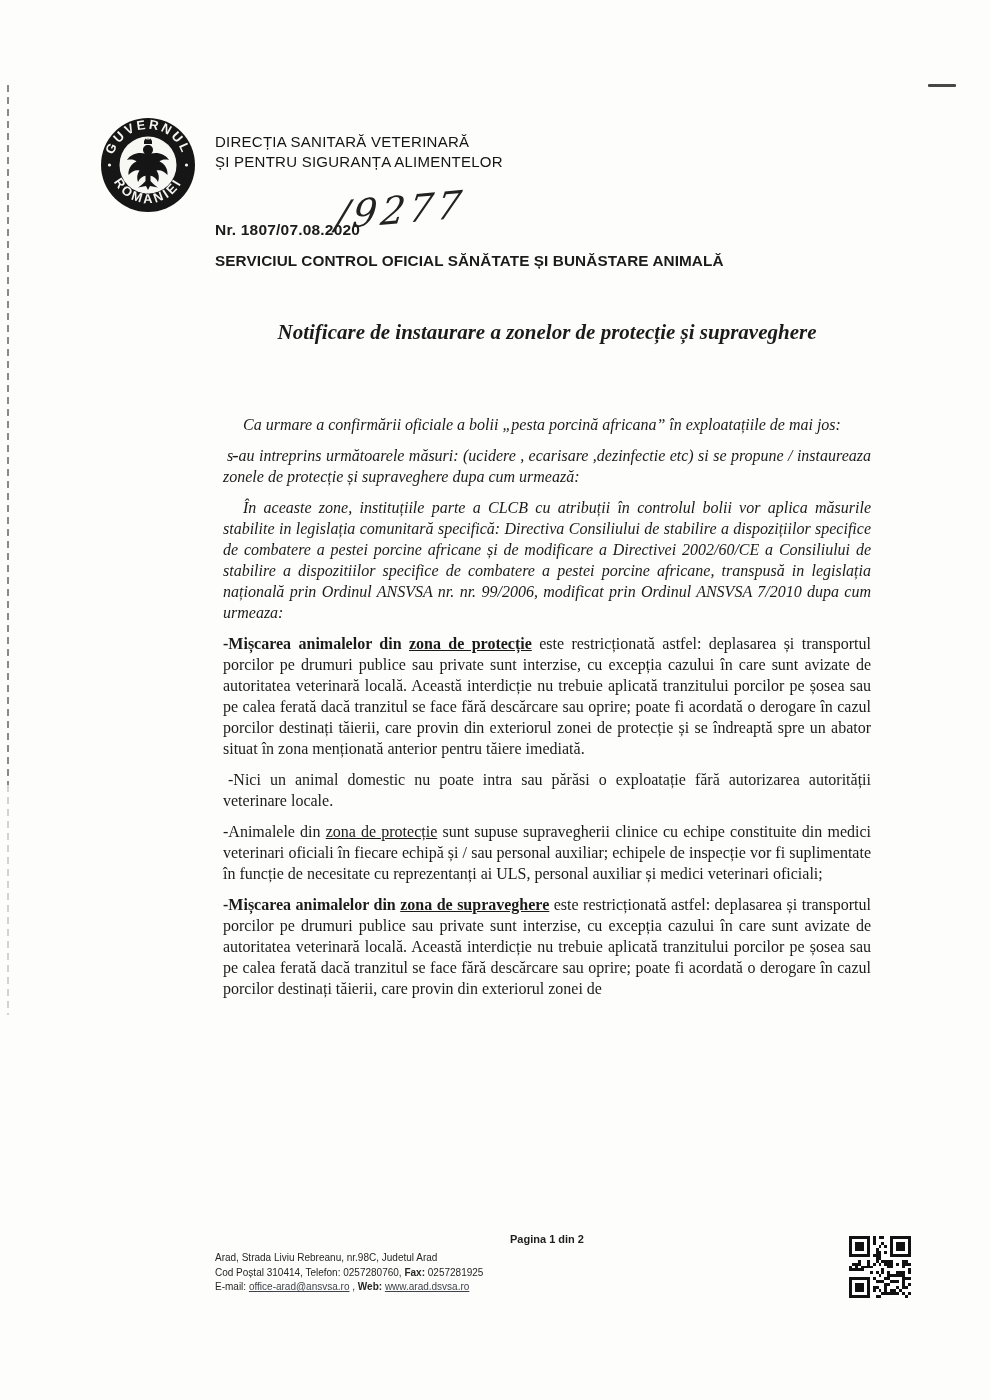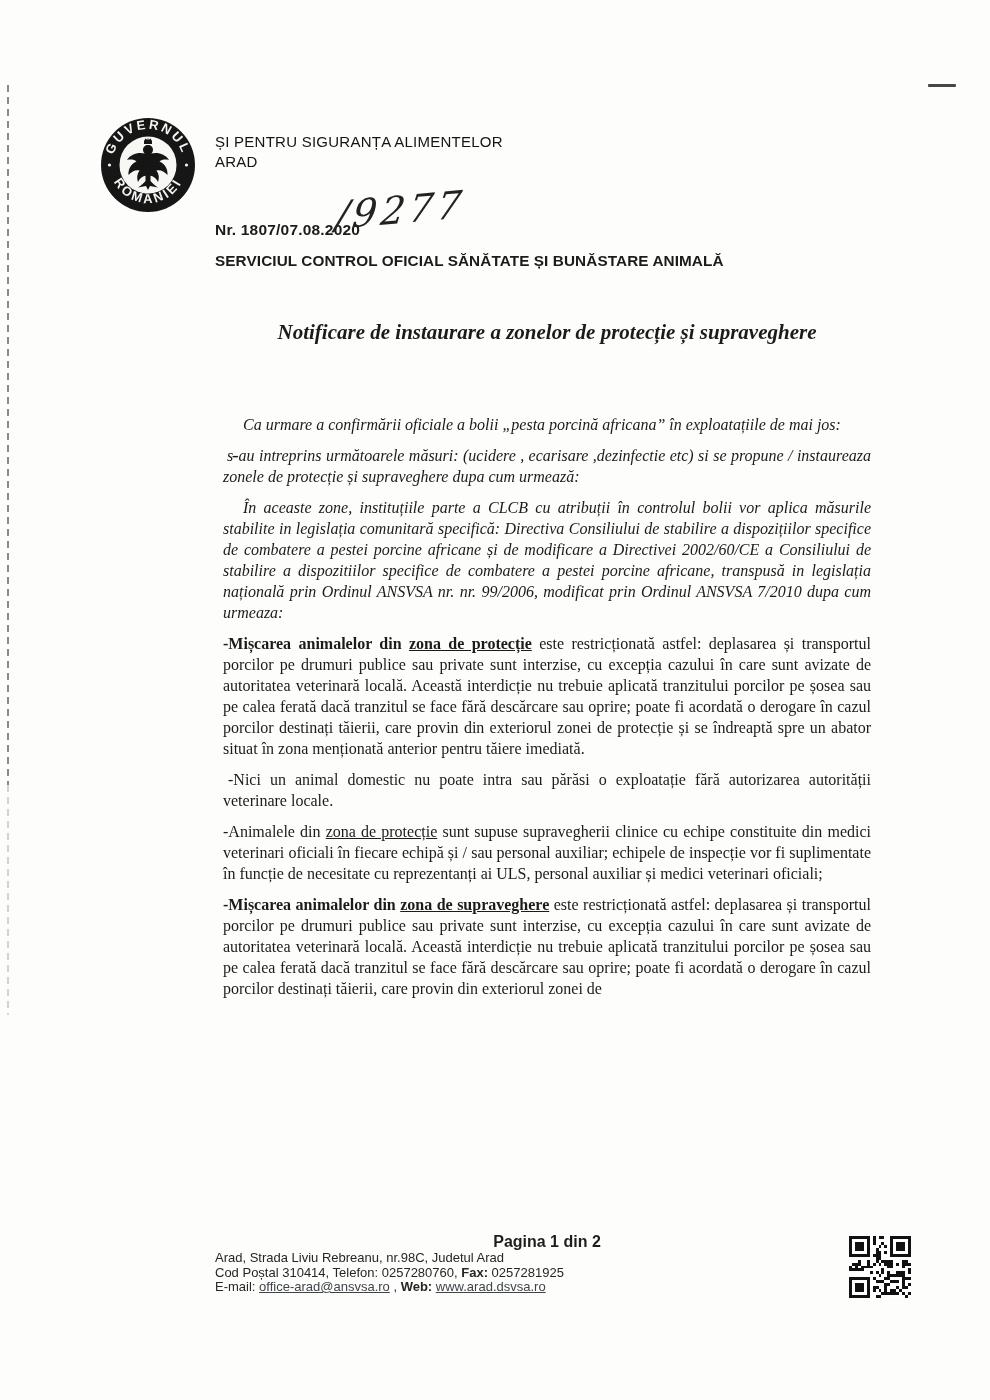--- a/index.html
+++ b/index.html
@@ -57,25 +57,25 @@
   .p-zone2{ margin-bottom:15px; }
   .p-legal{ text-indent:20px; }
   .p-dom{ text-indent:5px; }
   .bu{ font-weight:bold; text-decoration:underline; }
   .b{ font-weight:bold; }
   .u{ text-decoration:underline; }
 
   
   .page-indicator{
     position:absolute; left:213px; top:1233px; width:668px; text-align:center;
-    font-family:"Liberation Sans", sans-serif; font-size:16px; font-weight:bold; color:#1e1e1e;
+    font-family:"Liberation Sans", sans-serif; font-size:11px; font-weight:bold; color:#1e1e1e;
   }
   .address{
     position:absolute; left:215px; top:1251px;
-    font-family:"Liberation Sans", sans-serif; font-size:13px; line-height:14.5px; color:#262626;
+    font-family:"Liberation Sans", sans-serif; font-size:10px; line-height:14.5px; color:#262626;
   }
   .address .lbl-b{ font-weight:bold; }
   .address a{ color:#3f434c; text-decoration:underline; cursor:pointer; }
   .qr{ position:absolute; left:849px; top:1236px; width:62px; height:62px; }
 </style>
 </head>
 <body>
 
 <div class="page">
 
@@ -98,22 +98,22 @@
         <textPath href="#arcBot" startOffset="50%" text-anchor="middle">ROMÂNIEI</textPath>
       </text>
       <circle cx="11.5" cy="50" r="1.6" fill="#f5f5f2"></circle>
       <circle cx="88.5" cy="50" r="1.6" fill="#f5f5f2"></circle>
       <path fill="#151515" d="M46 26 l1.5 -2.5 1.8 1.6 L50 22.5 l0.7 2.6 1.8 -1.6 L54 26 v3 h-8 z"></path>
       <path fill="#151515" d="M50 30 C47 30 45 32 45 35 C45 36.5 45.8 37.8 47 38.6 C40 37 33 39 29 45 C33 44 36 44.5 38.5 46.5 C33 49 30 54 30.5 60 C34 56 38 54.5 41.5 55.5 C39 59 38.5 63 40 67 C42 63 45 61 47.5 60.8 L47.5 66 C45 69 42.5 71 40 72.5 L48 71 L50 75 L52 71 L60 72.5 C57.5 71 55 69 52.5 66 L52.5 60.8 C55 61 58 63 60 67 C61.5 63 61 59 58.5 55.5 C62 54.5 66 56 69.5 60 C70 54 67 49 61.5 46.5 C64 44.5 67 44 71 45 C67 39 60 37 53 38.6 C54.2 37.8 55 36.5 55 35 C55 32 53 30 50 30 Z"></path>
     </svg>
   </div>
 
   <div class="org">
+    <div>DIRECȚIA SANITARĂ VETERINARĂ</div>
     <div>ȘI PENTRU SIGURANȚA ALIMENTELOR</div>
-    <div>ARAD</div>
   </div>
 
   <div class="refline">Nr. 1807/07.08.2020</div>
   <div class="handwriting">/9277</div>
   <div class="service">SERVICIUL CONTROL OFICIAL SĂNĂTATE ȘI BUNĂSTARE ANIMALĂ</div>
 
   <div class="doc-title">Notificare de instaurare a zonelor de protecție și supraveghere</div>
 
   <div class="doc-body">
     <p class="it p-intro">Ca urmare a confirmării oficiale a bolii „pesta porcină africana” în exploatațiile de mai jos:</p>

